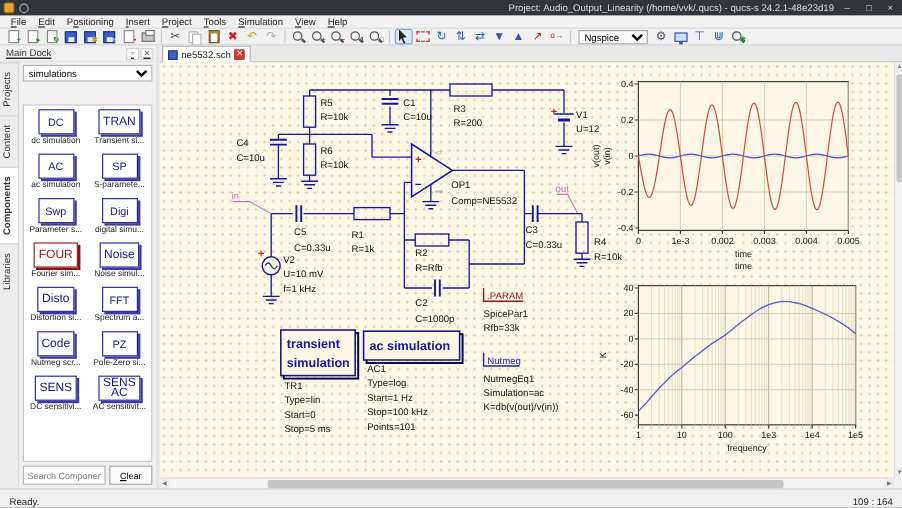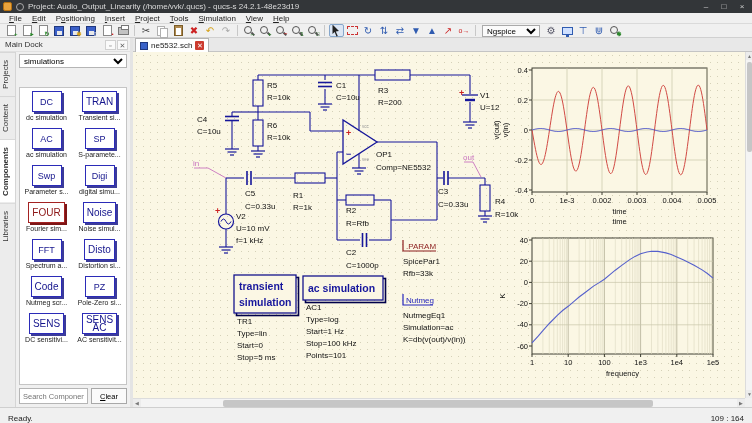--- a/index.html
+++ b/index.html
@@ -4,21 +4,21 @@
 <style>
   html,body{margin:0;padding:0;background:#888;}
   *{box-sizing:border-box;font-family:"Liberation Sans",sans-serif;}
   #win{position:relative;width:752px;height:423px;background:#f0f0f0;overflow:hidden;
        font-family:"Liberation Sans",sans-serif;}
   
   #titlebar{position:absolute;left:0;top:0;width:752px;height:13px;background:#333639;
     color:#dcdcdc;font-size:8px;display:flex;align-items:center;padding:0 3px;gap:4px;}
   #appicon{width:9px;height:9px;background:#e8a33d;border:1px solid #b5700f;border-radius:2px;flex:none;}
   #winicon{width:8px;height:8px;border:1px solid #aaa;border-radius:50%;flex:none;}
-  #titletext{flex:1;white-space:nowrap;overflow:hidden;}
+  #titletext{flex:1;white-space:nowrap;overflow:hidden;text-align:right;}
   .winbtn{width:14px;height:10px;color:#cfcfcf;font-size:8px;line-height:10px;text-align:center;cursor:default;}
   
   #menubar{position:absolute;left:0;top:13px;width:752px;height:11px;background:#f0f0f0;
     border-bottom:1px solid #dadada;display:flex;align-items:flex-end;padding-left:4px;}
   .menu-item{font-size:8px;color:#222;padding:0 5px;}
   
   #toolbar{position:absolute;left:0;top:24px;width:752px;height:14px;background:#f0f0f0;
     border-bottom:1px solid #d0d0d0;display:flex;align-items:center;padding-left:3px;}
   .tb-sep{width:1px;height:11px;background:#c8c8c8;margin:0 3px;flex:none;}
   .tb{width:15px;height:13px;margin:0 0.5px;display:flex;align-items:center;justify-content:center;
@@ -41,21 +41,21 @@
   .k-mag:after{content:"";position:absolute;left:8px;top:8px;width:4px;height:1.6px;background:#555;transform:rotate(45deg);}
   .k-pointer{width:10px;height:12px;background:#222;
      clip-path:polygon(15% 0,80% 55%,48% 58%,68% 95%,55% 100%,36% 62%,15% 80%);}
   .k-dashbox{width:11px;height:9px;border:1px dashed #cc3333;}
   .k-monitor{width:11px;height:8px;background:#cfe0ff;border:1.4px solid #2f5bb0;position:relative;}
   .k-monitor:after{content:"";position:absolute;left:3px;bottom:-3px;width:3px;height:2px;background:#2f5bb0;}
   #engine-select{font-size:8px;height:12px;margin:0 3px;border:1px solid #aaa;background:#fbfbfb;width:58px;}
   
   #main{position:absolute;left:0;top:38px;width:752px;height:369px;}
   
-  #dock{position:absolute;left:0;top:0;width:130px;height:369px;background:#f0f0f0;}
+  #dock{position:absolute;left:0;top:0;width:130px;height:369px;background:#f0f0f0;text-decoration:underline;}
   #dock-header{height:14px;display:flex;align-items:center;font-size:8px;color:#333;
      padding:0 2px 0 5px;border-bottom:1px solid #e0e0e0;}
   #dock-header .sp{flex:1;}
   .dockbtn{width:11px;height:10px;font-size:7px;line-height:10px;text-align:center;color:#666;border:1px solid #d0d0d0;background:#fafafa;margin-left:1px;}
   #dock-body{position:absolute;left:0;top:14px;bottom:0;right:0;display:flex;}
   #vtabs{width:16px;background:#ececec;border-right:1px solid #d5d5d5;display:flex;flex-direction:column;}
   .vtab{writing-mode:vertical-rl;transform:rotate(180deg);font-size:8px;color:#333;
      padding:7px 1px;text-align:center;border-bottom:1px solid #d5d5d5;background:#ececec;}
   .vtab.active{background:#ffffff;font-weight:bold;}
   #dock-panel{flex:1;position:relative;background:#f0f0f0;}
@@ -298,26 +298,26 @@
                 </div>
                 <div class="cell">
                   <div class="cbox red small">FOUR</div>
                   <div class="ccap">Fourier sim...</div>
                 </div>
                 <div class="cell">
                   <div class="cbox small">Noise</div>
                   <div class="ccap">Noise simul...</div>
                 </div>
                 <div class="cell">
+                  <div class="cbox small">Disto</div>
+                  <div class="ccap">Distortion si...</div>
+                </div>
+                <div class="cell">
                   <div class="cbox">FFT</div>
                   <div class="ccap">Spectrum a...</div>
-                </div>
-                <div class="cell">
-                  <div class="cbox small">Disto</div>
-                  <div class="ccap">Distortion si...</div>
                 </div>
                 <div class="cell">
                   <div class="cbox small">Code</div>
                   <div class="ccap">Nutmeg scr...</div>
                 </div>
                 <div class="cell">
                   <div class="cbox">PZ</div>
                   <div class="ccap">Pole-Zero si...</div>
                 </div>
                 <div class="cell">

